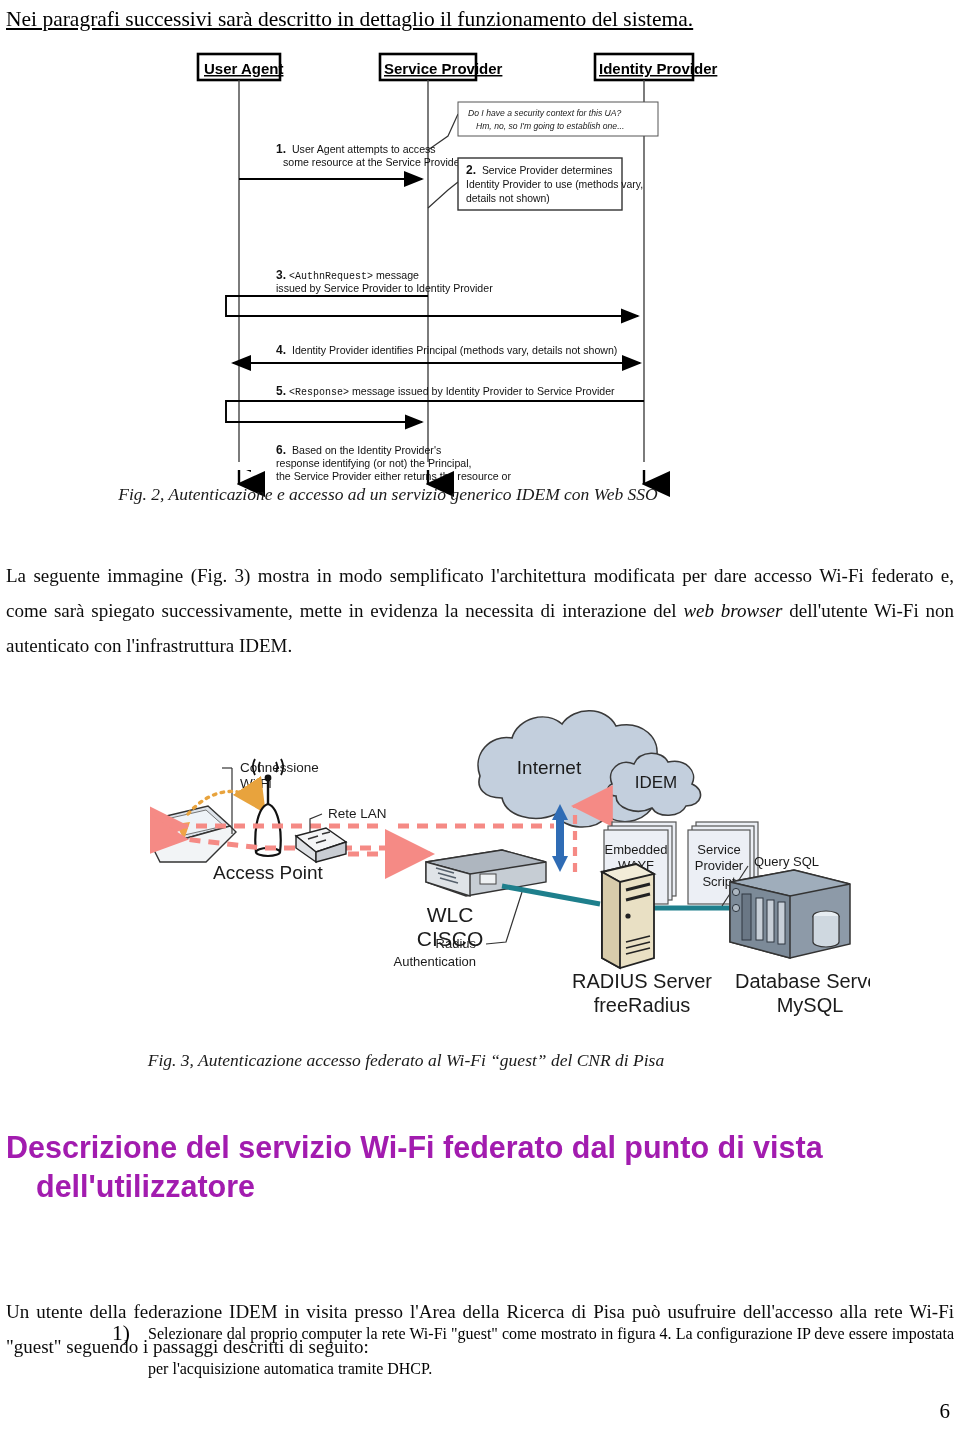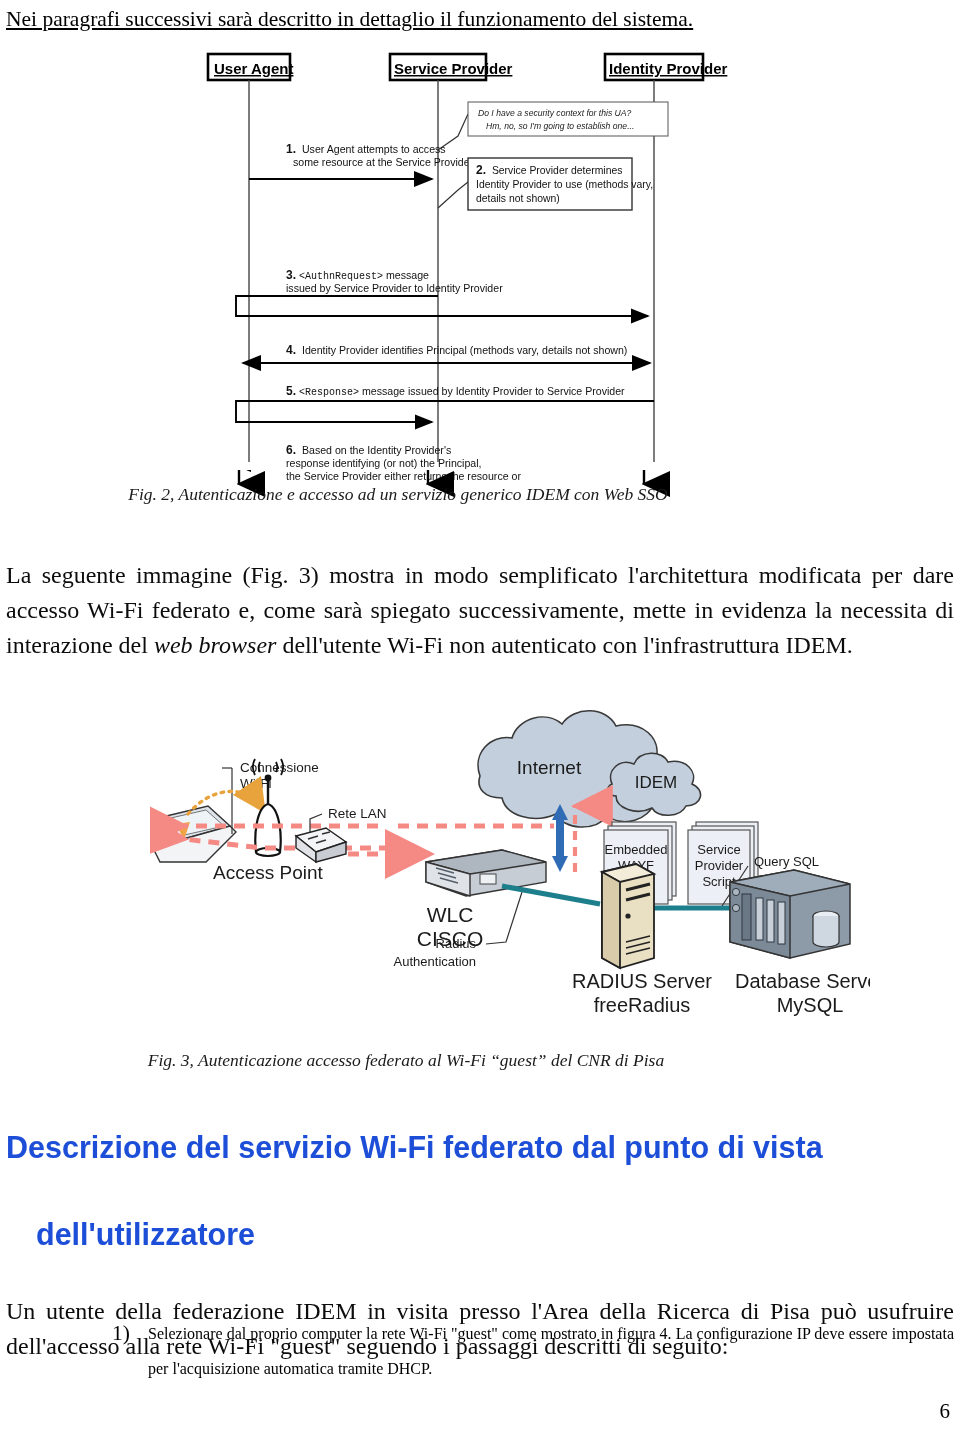--- a/index.html
+++ b/index.html
@@ -20,21 +20,21 @@
   
   .page {
     position: relative;
     width: 960px;
     height: 1440px;
     box-sizing: border-box;
   }
   .body-par {
     position: absolute;
     font-family: "Liberation Serif", "DejaVu Serif", serif;
-    font-size: 24px;
+    font-size: 19px;
     line-height: 35px;
     text-align: justify;
     color: #0c0c0c;
   }
   .intro-line {
     position: absolute;
     left: 6px;
     top: 4px;
     width: 780px;
     font-size: 21.5px;
@@ -49,26 +49,26 @@
     color: #1a1a1a;
     text-align: center;
     white-space: nowrap;
   }
   .section-heading {
     position: absolute;
     font-family: "Liberation Sans", "DejaVu Sans", sans-serif;
     font-weight: bold;
     font-size: 30.5px;
     line-height: 39px;
-    color: #1d4ed8;
+    color: #a21caf;
     left: 6px;
     top: 1128px;
     width: 900px;
   }
-  .section-heading .l2 { display:block; padding-left: 30px; margin-top: 48px; }
+  .section-heading .l2 { display:block; padding-left: 30px; }
   .list-item {
     position: absolute;
     font-size: 16px;
     line-height: 35px;
     text-align: justify;
   }
   .list-marker {
     position: absolute;
     left: 112px;
     font-size: 21.5px;
@@ -79,21 +79,21 @@
     right: 10px;
     bottom: 16px;
     font-size: 21px;
     font-family: "Liberation Serif", "DejaVu Serif", serif;
   }
   .ital { font-style: italic; }
 
   
   #fig2 {
     position: absolute;
-    left: 200px;
+    left: 190px;
     top: 50px;
     width: 540px;
     height: 440px;
   }
   #fig2 svg { display:block; }
 
   
   #fig3 {
     position: absolute;
     left: 150px;
@@ -213,21 +213,21 @@
         </marker>
       </defs>
       <text x="86" y="-14" font-family="'Liberation Sans','DejaVu Sans',sans-serif" font-size="10.6" fill="#111">an (HTTP) error</text>
       <line x1="43" y1="-6" x2="238" y2="-6" stroke="#000" stroke-width="2" marker-start="url(#ahl2)"></line>
       <line x1="49" y1="-6" x2="49" y2="14" stroke="#000" stroke-width="2.4" marker-end="url(#ahd2)"></line>
       <line x1="238" y1="-6" x2="238" y2="14" stroke="#000" stroke-width="2.4" marker-end="url(#ahd2)"></line>
       <line x1="454" y1="-6" x2="454" y2="14" stroke="#000" stroke-width="2.4" marker-end="url(#ahd2)"></line>
     </svg>
   </div>
 
-  <div class="fig-caption" style="left:0;top:484px;width:776px;padding-left:10px;">Fig. 2, Autenticazione e accesso ad un servizio generico IDEM con Web SSO</div>
+  <div class="fig-caption" style="left:0;top:484px;width:776px;">Fig. 2, Autenticazione e accesso ad un servizio generico IDEM con Web SSO</div>
 
   <div class="body-par" style="left:6px;top:558px;width:948px;">
     <span>La seguente immagine (Fig. 3) mostra in modo semplificato l'architettura modificata per dare accesso Wi-Fi federato e, come sarà spiegato successivamente, mette in evidenza la necessita di interazione del </span><span class="ital">web browser</span><span> dell'utente Wi-Fi non autenticato con l'infrastruttura IDEM.</span>
   </div>
 
   <div id="fig3">
     <svg width="720" height="370" viewBox="0 0 720 370" xmlns="http://www.w3.org/2000/svg">
       <defs>
         <marker id="redArrowR" markerWidth="10" markerHeight="10" refX="9" refY="5" orient="auto">
           <path d="M0,0 L10,5 L0,10 z" fill="#f58a85"></path>

